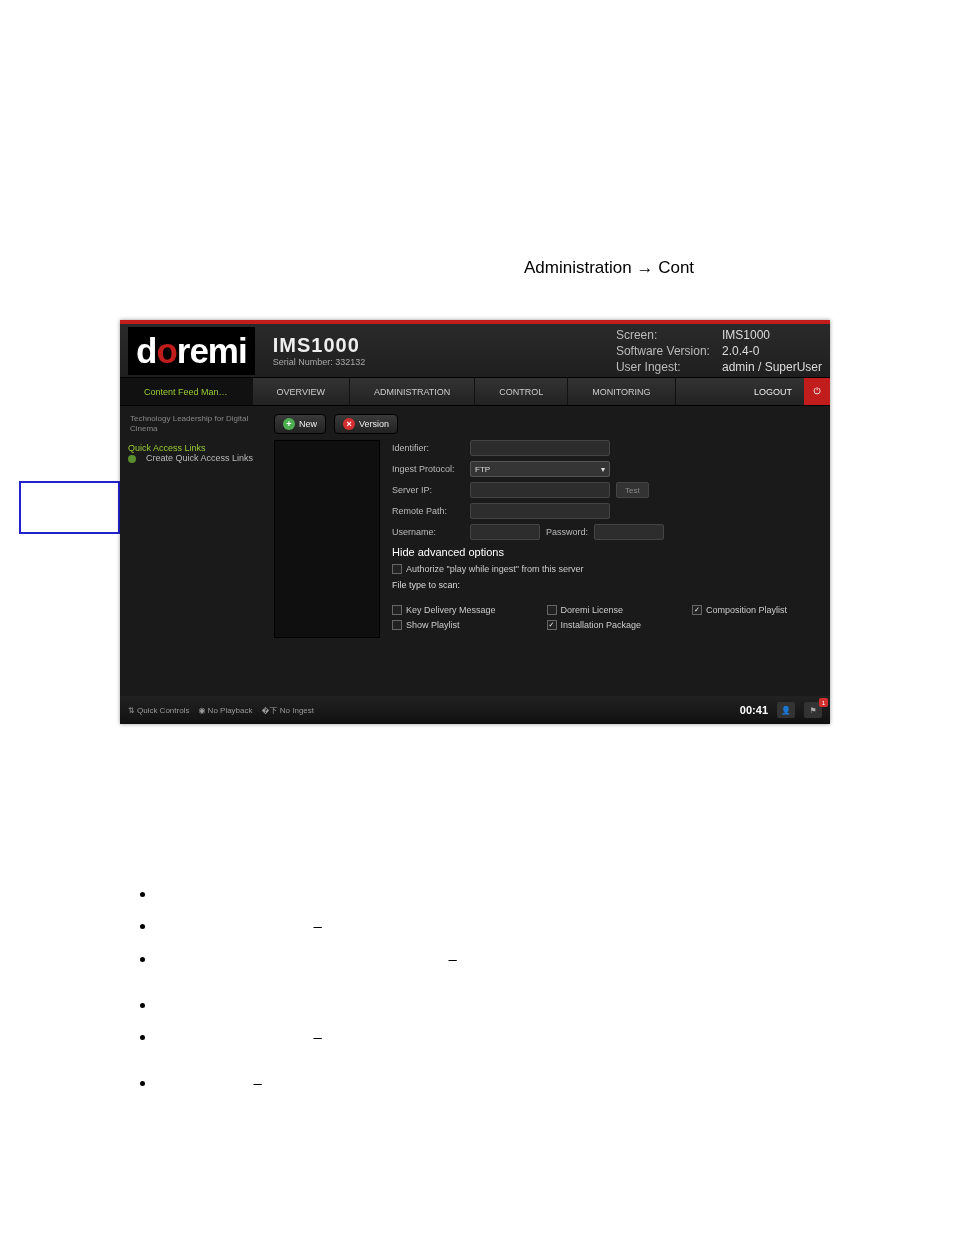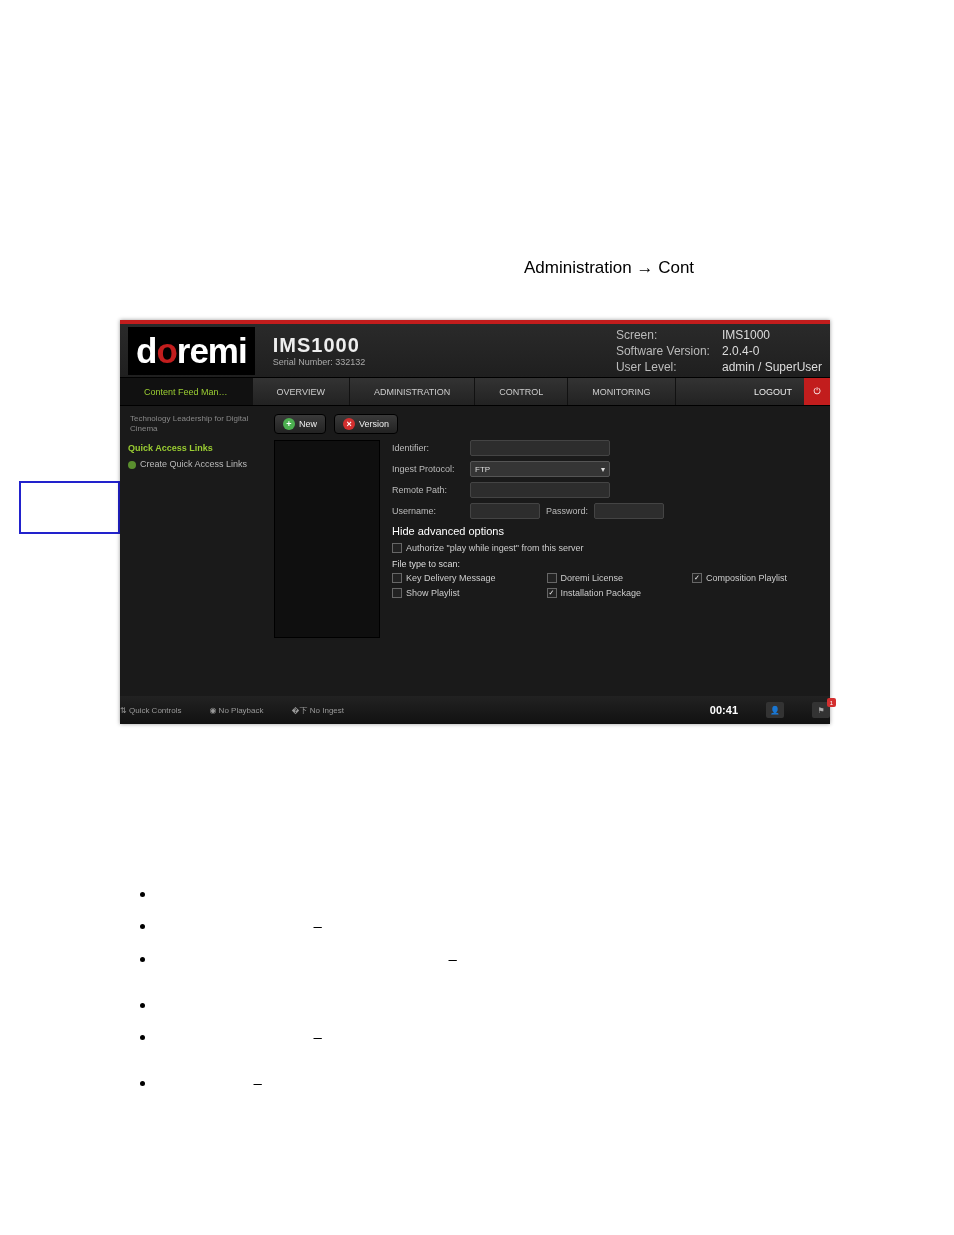--- a/index.html
+++ b/index.html
@@ -19,49 +19,49 @@
   .meta .v{color:#ddd}
   .tabbar{height:28px;background:linear-gradient(#333,#222);display:flex;align-items:stretch;font-size:9px;color:#ccc;border-bottom:1px solid #000}
   .tab{padding:0 24px;display:flex;align-items:center;border-right:1px solid #111;cursor:pointer}
   .tab.active{color:#9acd32;background:#111}
   .tabbar .gap{flex:1}
   .logout{padding:0 12px;display:flex;align-items:center;color:#eee}
   .pwrbtn{width:26px;display:flex;align-items:center;justify-content:center;background:#c21d1d;color:#fff}
   .body{display:flex;height:288px}
   .sidebar{width:144px;padding:10px 8px;font-size:9px;color:#9acd32}
   .tagline{color:#888;font-size:8px;margin:-2px 0 10px 2px;line-height:1.2}
-  .ql-title{font-weight:bold;margin-bottom:6px}
-  .ql-item{color:#bbb;display:flex;align-items:flex-end;gap:4px}
+  .ql-title{font-weight:normal;}
+  .ql-item{color:#bbb;display:flex;align-items:flex-end;gap:10px}
   .ql-item .dot{width:8px;height:8px;border-radius:50%;background:#5a8f2e}
   .main{flex:1;padding:8px 10px;position:relative}
   .btnrow{display:flex;gap:8px;margin-bottom:6px}
   .btn{display:flex;align-items:center;gap:4px;background:linear-gradient(#3a3a3a,#222);border:1px solid #000;border-radius:4px;padding:3px 8px;font-size:9px;color:#eee;cursor:pointer}
   .btn .ic{width:12px;height:12px;border-radius:50%;display:flex;align-items:center;justify-content:center;font-size:9px;font-weight:bold}
   .ic.add{background:#4caf50;color:#fff}
   .ic.del{background:#d32f2f;color:#fff}
   .cols{display:flex;gap:12px}
   .listpane{width:106px;height:198px;background:#0f0f0f;border:1px solid #000}
   .form{flex:1;font-size:9px;color:#ccc;position:relative}
   .row{display:flex;align-items:center;gap:6px;margin-bottom:5px}
   .row label{width:72px;color:#bbb}
   .inp{height:16px;background:#2d2d2d;border:1px solid #444;border-radius:2px}
   .w140{width:140px}.w70{width:70px}
   .sel{height:16px;width:140px;background:#353535;border:1px solid #555;border-radius:2px;font-size:8px;color:#ddd;padding:0 4px;display:flex;align-items:center;justify-content:space-between}
   .testbtn{height:16px;padding:0 8px;background:#333;border:1px solid #444;border-radius:2px;font-size:8px;color:#888;display:flex;align-items:center}
   .advlink{color:#fff;margin:6px 0;font-size:11px}
   .chk{display:flex;align-items:center;gap:4px}
   .chkbox{width:10px;height:10px;border:1px solid #666;background:#222;display:flex;align-items:center;justify-content:center;font-size:7px;color:#eee}
   .chkbox.on::after{content:"✓"}
-  .subhead{color:#ddd;margin:6px 0 4px}
+  .subhead{color:#ddd;margin:6px 0 15px}
   .chkgrid{display:grid;grid-template-columns:repeat(3,auto);column-gap:18px;row-gap:5px}
   .savebar{position:absolute;left:154px;bottom:8px;display:flex;gap:8px}
   .sbtn{padding:4px 12px;border-radius:3px;font-size:9px;font-weight:bold;cursor:pointer}
   .sbtn.save{background:linear-gradient(#8bc34a,#5a8f2e);color:#fff;border:1px solid #3e6b1f}
   .sbtn.revert{background:linear-gradient(#444,#222);color:#ccc;border:1px solid #000}
-  .footer{position:absolute;left:0;right:0;bottom:0;height:28px;background:linear-gradient(#222,#111);display:flex;align-items:center;font-size:8px;color:#999;padding:0 0;gap:28px}
+  .footer{position:absolute;left:0;right:0;bottom:0;height:28px;background:linear-gradient(#222,#111);display:flex;align-items:center;font-size:8px;color:#999;padding:0 8px;gap:9px}
   .footer .sp{flex:1}
   .ficon{width:18px;height:16px;background:#333;border-radius:2px;display:flex;align-items:center;justify-content:center;color:#aaa}
   .flag{position:relative;color:#aaa}
   .flag .badge{position:absolute;top:-4px;right:-6px;width:9px;height:9px;background:#d32f2f;border-radius:2px;font-size:6px;color:#fff;display:flex;align-items:center;justify-content:center}
   
   .callout{position:absolute;left:19px;top:481px;width:97px;height:49px;border:2px solid #2222cc;background:#fff}
   .pointer{position:absolute;left:118px;top:505px;width:271px;height:50px;pointer-events:none}
   
   .bullets{position:absolute;left:128px;top:884px;width:720px;font-size:15px;line-height:1.35}
   .bullets ul{margin:0;padding-left:28px}
@@ -97,21 +97,21 @@
       </div>
       <div class="prod">
         <div class="name">IMS1000</div>
         <div class="sn">Serial Number: 332132</div>
       </div>
       <div class="meta">
         <span>Screen:</span>
           <span class="v">IMS1000</span>
         <span>Software Version:</span>
           <span class="v">2.0.4-0</span>
-        <span>User Level:</span>
+        <span>User Ingest:</span>
           <span class="v">admin / SuperUser</span>
       </div>
     </div>
     <div class="tabbar">
       <div class="tab active">Content Feed Man…</div>
       <div class="tab">OVERVIEW</div>
       <div class="tab">ADMINISTRATION</div>
       <div class="tab">CONTROL</div>
       <div class="tab">MONITORING</div>
       <div class="gap"></div>
@@ -146,20 +146,25 @@
                 <div class="inp w140"></div>
               </div>
             <div class="row">
                 <label>Ingest Protocol:</label>
                 <div class="sel">
                   <span>FTP</span>
                   <span>▾</span>
                 </div>
               </div>
             <div class="row">
+                <label>Server IP:</label>
+                <div class="inp w140"></div>
+                <div class="testbtn">Test</div>
+              </div>
+            <div class="row">
                 <label>Remote Path:</label>
                 <div class="inp w140"></div>
               </div>
             <div class="row">
                 <label>Username:</label>
                 <div class="inp w70"></div>
                 <label style="width:auto">Password:</label>
                 <div class="inp w70"></div>
               </div>
             <div class="advlink">Hide advanced options</div>

